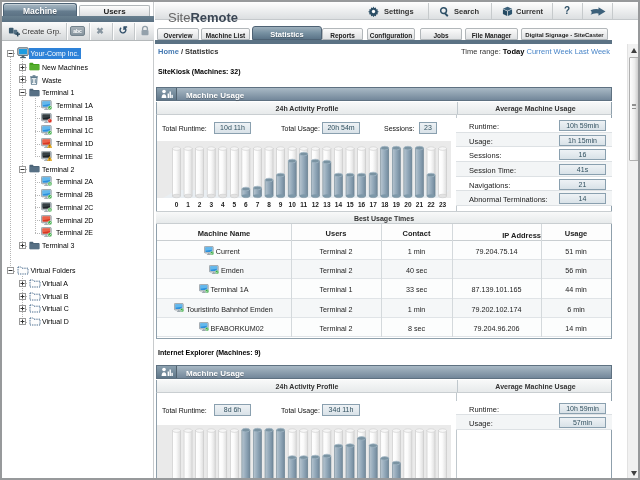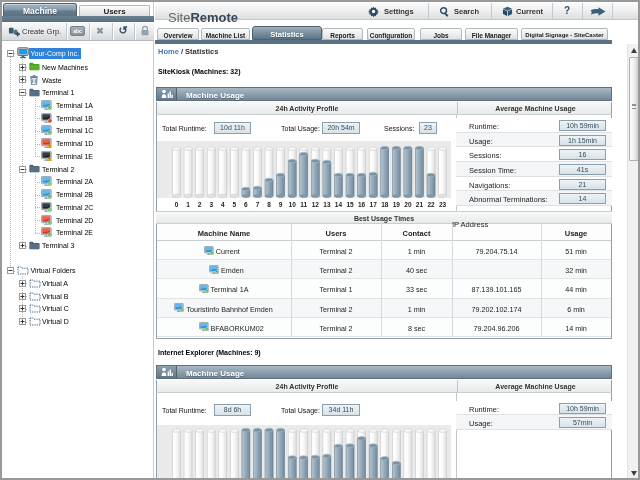--- a/index.html
+++ b/index.html
@@ -320,20 +320,21 @@
       <div style="text-align:center;font-size:6.5px;font-weight:bold;color:#222;margin-top:2.5px;white-space:nowrap">Jobs</div>
     </div>
 <div class="ab" style="left:310px;top:26px;width:53px;height:12px;background:linear-gradient(#fbfbfb,#dfe1e3);border:1px solid #b2b7ba;border-radius:2px 2px 0 0">
       <div style="text-align:center;font-size:6.5px;font-weight:bold;color:#222;margin-top:2.5px;white-space:nowrap">File Manager</div>
     </div>
 <div class="ab" style="left:366px;top:26px;width:87px;height:12px;background:linear-gradient(#fbfbfb,#dfe1e3);border:1px solid #b2b7ba;border-radius:2px 2px 0 0">
       <div style="text-align:center;font-size:6px;font-weight:bold;color:#222;margin-top:2.5px;white-space:nowrap">Digital Signage - SiteCaster</div>
     </div>
 <div class="ab" style="left:0;top:38px;width:457px;height:4px;background:#5b7284"></div>
 <div class="ab" style="left:3px;top:45px;font-size:7.5px;font-weight:bold;color:#333"><span style="color:#4479b2">Home</span> / Statistics</div>
+<div class="ab" style="right:28px;top:45px;font-size:7.5px;color:#333;white-space:nowrap">Time range: <b style="color:#000">Today</b> <span class="blue">Current Week</span> <span class="blue">Last Week</span></div>
 <div class="ab" style="left:3px;top:66px;font-size:7px;font-weight:bold;color:#000">SiteKiosk (Machines: 32)</div>
 <div class="ab" style="left:1px;top:85px;width:456px;height:14px;background:linear-gradient(#a9b9c5,#73879a);border:1px solid #5e7181">
 <div class="ab" style="left:0;top:0;width:20px;height:12px;background:linear-gradient(#8ba0af,#5f7689);border-right:1px solid #51626f">
         <svg style="position:absolute;left:4px;top:1px" width="12" height="10" viewBox="0 0 12 10">
           <circle cx="3" cy="2.5" r="1.8" fill="#fff"></circle>
           <path d="M0.6 9 Q0.6 5.2 3 5.2 Q5.4 5.2 5.4 9 Z" fill="#fff"></path>
           <rect x="6.6" y="4.5" width="1.4" height="4.5" fill="#fff"></rect>
           <rect x="8.5" y="2.5" width="1.4" height="6.5" fill="#fff"></rect>
           <rect x="10.4" y="5.8" width="1.4" height="3.2" fill="#fff"></rect>
         </svg>
@@ -534,21 +535,21 @@
 <div class="ab" style="left:301px;top:189.35px;width:156px;height:14.67px;background:#f3f5f6;border-bottom:1px solid #dde1e4"></div>
 <div class="ab" style="left:314px;top:193.35px;font-size:7.5px;color:#222;white-space:nowrap">Abnormal Terminations:</div>
 <div style="position:absolute;left:404px;top:191.34999999999994px;width:47px;height:11px;background:linear-gradient(#eef2f5,#d9e2e8);border:1px solid #8aa0af;font-size:7px;color:#31505f;text-align:center;line-height:9px;box-sizing:border-box">14</div>
 <div class="ab" style="left:1px;top:209px;width:456px;height:13px;background:linear-gradient(#f8f9f9,#e7eaeb);border-top:1px solid #c9ced1;border-bottom:1px solid #c9ced1">
       <div style="text-align:center;font-size:7px;font-weight:bold;color:#333;padding-top:3px">Best Usage Times</div>
     </div>
 <div class="ab" style="left:2px;top:222px;width:454px;height:17px;background:#fdfdfd;border-bottom:1px solid #c9ced1"></div>
 <div class="ab" style="left:2px;top:227px;width:134px;text-align:center;font-size:7.5px;font-weight:bold;color:#222">Machine Name</div>
 <div class="ab" style="left:136px;top:227px;width:90px;text-align:center;font-size:7.5px;font-weight:bold;color:#222">Users</div>
 <div class="ab" style="left:226px;top:227px;width:71px;text-align:center;font-size:7.5px;font-weight:bold;color:#222">Contact</div>
-<div class="ab" style="left:297px;top:218px;width:89px;text-align:left;font-size:7.5px;font-weight:normal;color:#222">IP Address</div>
+<div class="ab" style="left:297px;top:229px;width:89px;text-align:right;font-size:7.5px;font-weight:bold;color:#222">IP Address</div>
 <div class="ab" style="left:386px;top:227px;width:70px;text-align:center;font-size:7.5px;font-weight:bold;color:#222">Usage</div>
 <div class="ab" style="left:2px;top:239.0px;width:454px;height:19.2px;background:#fcfdfd;border-bottom:1px solid #e0e4e7"></div>
 <svg style="position:absolute;left:48.7px;top:243.5px" width="10" height="9" viewBox="0 0 11 10">
       <rect x="0.4" y="0.4" width="9.8" height="7.4" rx="1" fill="#cdd4d9" stroke="#7a868e" stroke-width="0.7"></rect>
       <rect x="1.5" y="1.5" width="7.6" height="5.2" fill="#2b90dd"></rect>
       <path d="M1.5 1.5 h7.6 v2.6 l-7.6 1.2 Z" fill="#6cc0f0" opacity="0.85"></path>
       <rect x="4.3" y="7.8" width="2" height="0.9" fill="#9aa6ad"></rect>
       <path d="M3.2 9.6 q2.3 -1.2 4.6 0 Z" fill="#8d99a1" stroke="#8d99a1" stroke-width="0.5"></path>
       <circle cx="8.9" cy="7.8" r="2.1" fill="#35a93f" stroke="#fff" stroke-width="0.45"></circle>
       <path d="M7.9 7.8 L8.7 8.6 L10 7" stroke="#fff" stroke-width="0.7" fill="none"></path>
@@ -565,21 +566,21 @@
       <path d="M1.5 1.5 h7.6 v2.6 l-7.6 1.2 Z" fill="#6cc0f0" opacity="0.85"></path>
       <rect x="4.3" y="7.8" width="2" height="0.9" fill="#9aa6ad"></rect>
       <path d="M3.2 9.6 q2.3 -1.2 4.6 0 Z" fill="#8d99a1" stroke="#8d99a1" stroke-width="0.5"></path>
       <circle cx="8.9" cy="7.8" r="2.1" fill="#35a93f" stroke="#fff" stroke-width="0.45"></circle>
       <path d="M7.9 7.8 L8.7 8.6 L10 7" stroke="#fff" stroke-width="0.7" fill="none"></path>
     </svg>
 <div class="ab" style="left:65.875px;top:264.2px;font-size:7.2px;color:#222;white-space:nowrap">Emden</div>
 <div class="ab" style="left:136px;top:264.2px;width:90px;text-align:center;font-size:7.2px;color:#222">Terminal 2</div>
 <div class="ab" style="left:226px;top:264.2px;width:71px;text-align:center;font-size:7.2px;color:#222">40 sec</div>
 <div class="ab" style="left:297px;top:278px;width:89px;text-align:right;font-size:7.2px;color:#222">79.202.99.33</div>
-<div class="ab" style="left:386px;top:264.2px;width:70px;text-align:center;font-size:7.2px;color:#222">32 min</div>
+<div class="ab" style="left:386px;top:264.2px;width:70px;text-align:center;font-size:7.2px;color:#222">56 min</div>
 <div class="ab" style="left:2px;top:277.4px;width:454px;height:19.2px;background:#fcfdfd;border-bottom:1px solid #e0e4e7"></div>
 <svg style="position:absolute;left:43.525px;top:281.9px" width="10" height="9" viewBox="0 0 11 10">
       <rect x="0.4" y="0.4" width="9.8" height="7.4" rx="1" fill="#cdd4d9" stroke="#7a868e" stroke-width="0.7"></rect>
       <rect x="1.5" y="1.5" width="7.6" height="5.2" fill="#2b90dd"></rect>
       <path d="M1.5 1.5 h7.6 v2.6 l-7.6 1.2 Z" fill="#6cc0f0" opacity="0.85"></path>
       <rect x="4.3" y="7.8" width="2" height="0.9" fill="#9aa6ad"></rect>
       <path d="M3.2 9.6 q2.3 -1.2 4.6 0 Z" fill="#8d99a1" stroke="#8d99a1" stroke-width="0.5"></path>
       <circle cx="8.9" cy="7.8" r="2.1" fill="#35a93f" stroke="#fff" stroke-width="0.45"></circle>
       <path d="M7.9 7.8 L8.7 8.6 L10 7" stroke="#fff" stroke-width="0.7" fill="none"></path>
     </svg>

